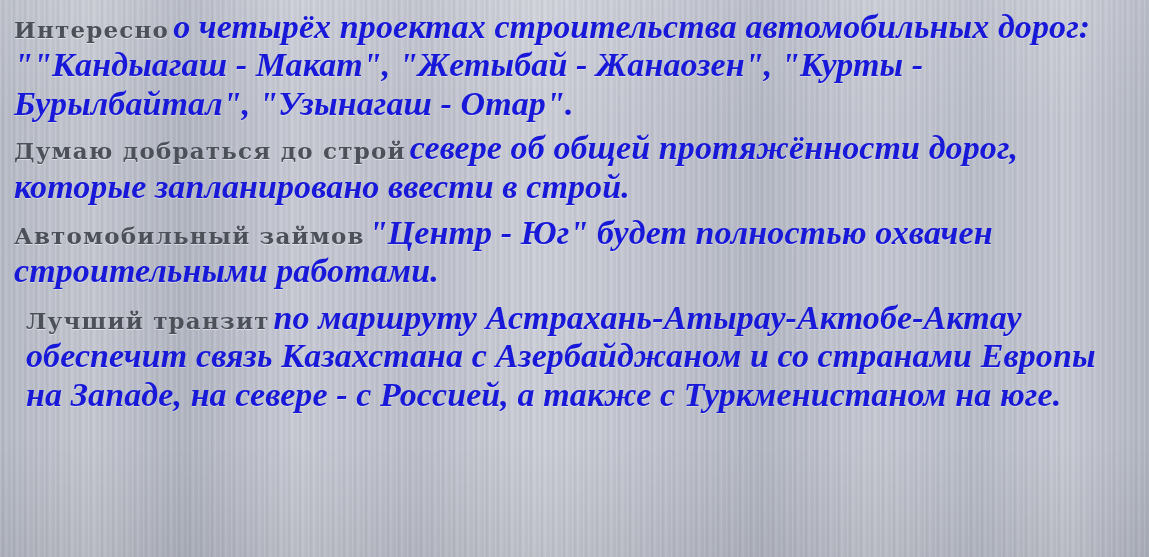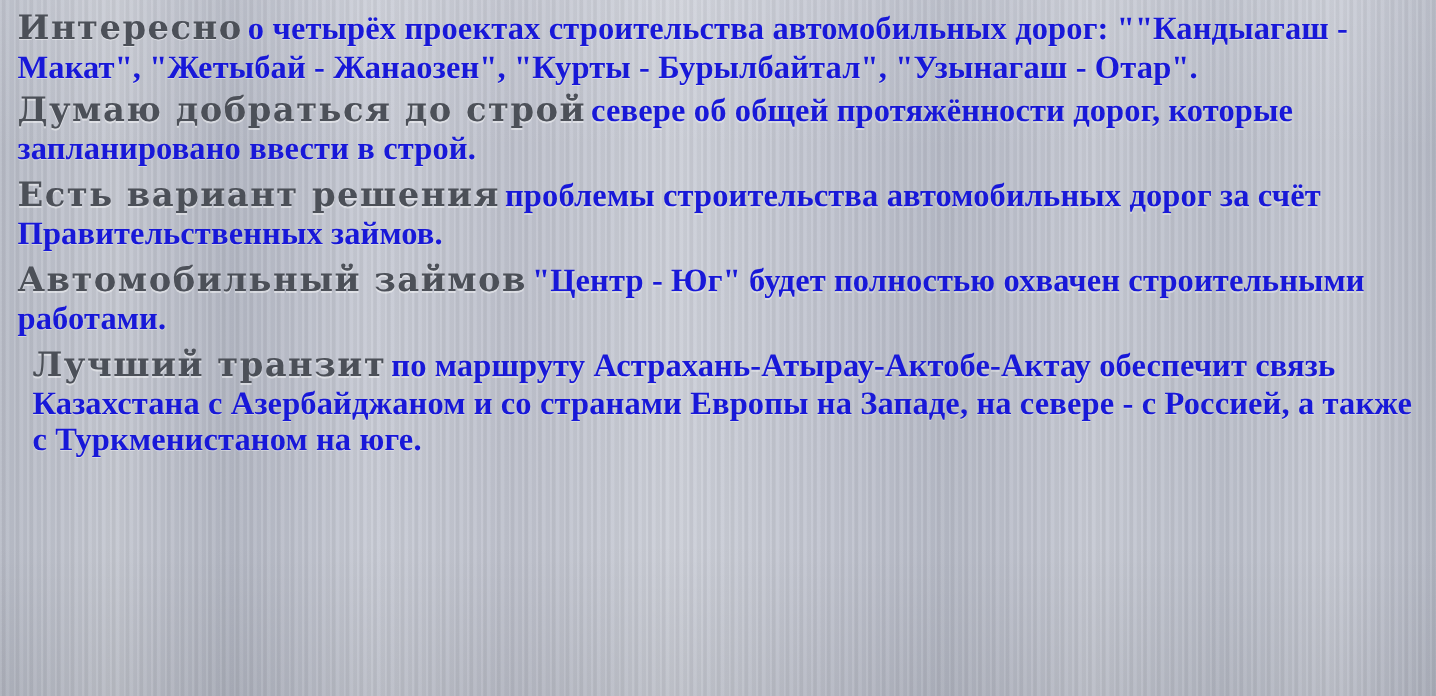--- a/index.html
+++ b/index.html
@@ -55,29 +55,30 @@
   .para {
     position: relative;
     z-index: 2;
     margin: 0 0 2px 0;
     line-height: 1.13;
   }
   .gray {
     color: #4c5058;
     font-family: "DejaVu Serif", serif;
     font-weight: 700;
-    font-size: 27px;
+    font-size: 23px;
     letter-spacing: 1.2px;
     text-shadow: 0 1px 0 rgba(255,255,255,0.45);
   }
   .blue {
     color: #1818d8;
     font-family: "Liberation Serif", serif;
     font-weight: 700;
-    font-size: 26px;
+    font-style: italic;
+    font-size: 34px;
     letter-spacing: 0.1px;
     text-shadow: 0 1px 0 rgba(255,255,255,0.35);
   }
   .p1 { margin-top: 2px; }
   .p2 { margin-top: 6px; }
   .p3 { margin-top: 8px; }
   .p4 { margin-top: 8px; }
   .p5 { margin-top: 8px; margin-left: 12px; }
 </style>
 </head>
@@ -88,24 +89,20 @@
   <p class="para p1">
     <span class="gray">Интересно</span>
     <span class="blue">о четырёх проектах строительства автомобильных дорог: ""Кандыагаш - Макат", "Жетыбай - Жанаозен", "Курты - Бурылбайтал", "Узынагаш - Отар".</span>
   </p>
 
   <p class="para p2">
     <span class="gray">Думаю добраться до строй</span>
     <span class="blue">севере об общей протяжённости дорог, которые запланировано ввести в строй.</span>
   </p>
 
-  <p class="para p3">
-    <span class="gray">Есть вариант решения</span>
-    <span class="blue">проблемы строительства автомобильных дорог за счёт Правительственных займов.</span>
-  </p>
 
   <p class="para p4">
     <span class="gray">Автомобильный займов</span>
     <span class="blue">"Центр - Юг" будет полностью охвачен строительными работами.</span>
   </p>
 
   <p class="para p5">
     <span class="gray">Лучший транзит</span>
     <span class="blue">по маршруту Астрахань-Атырау-Актобе-Актау обеспечит связь Казахстана с Азербайджаном и со странами Европы на Западе, на севере - с Россией, а также с Туркменистаном на юге.</span>
   </p>

